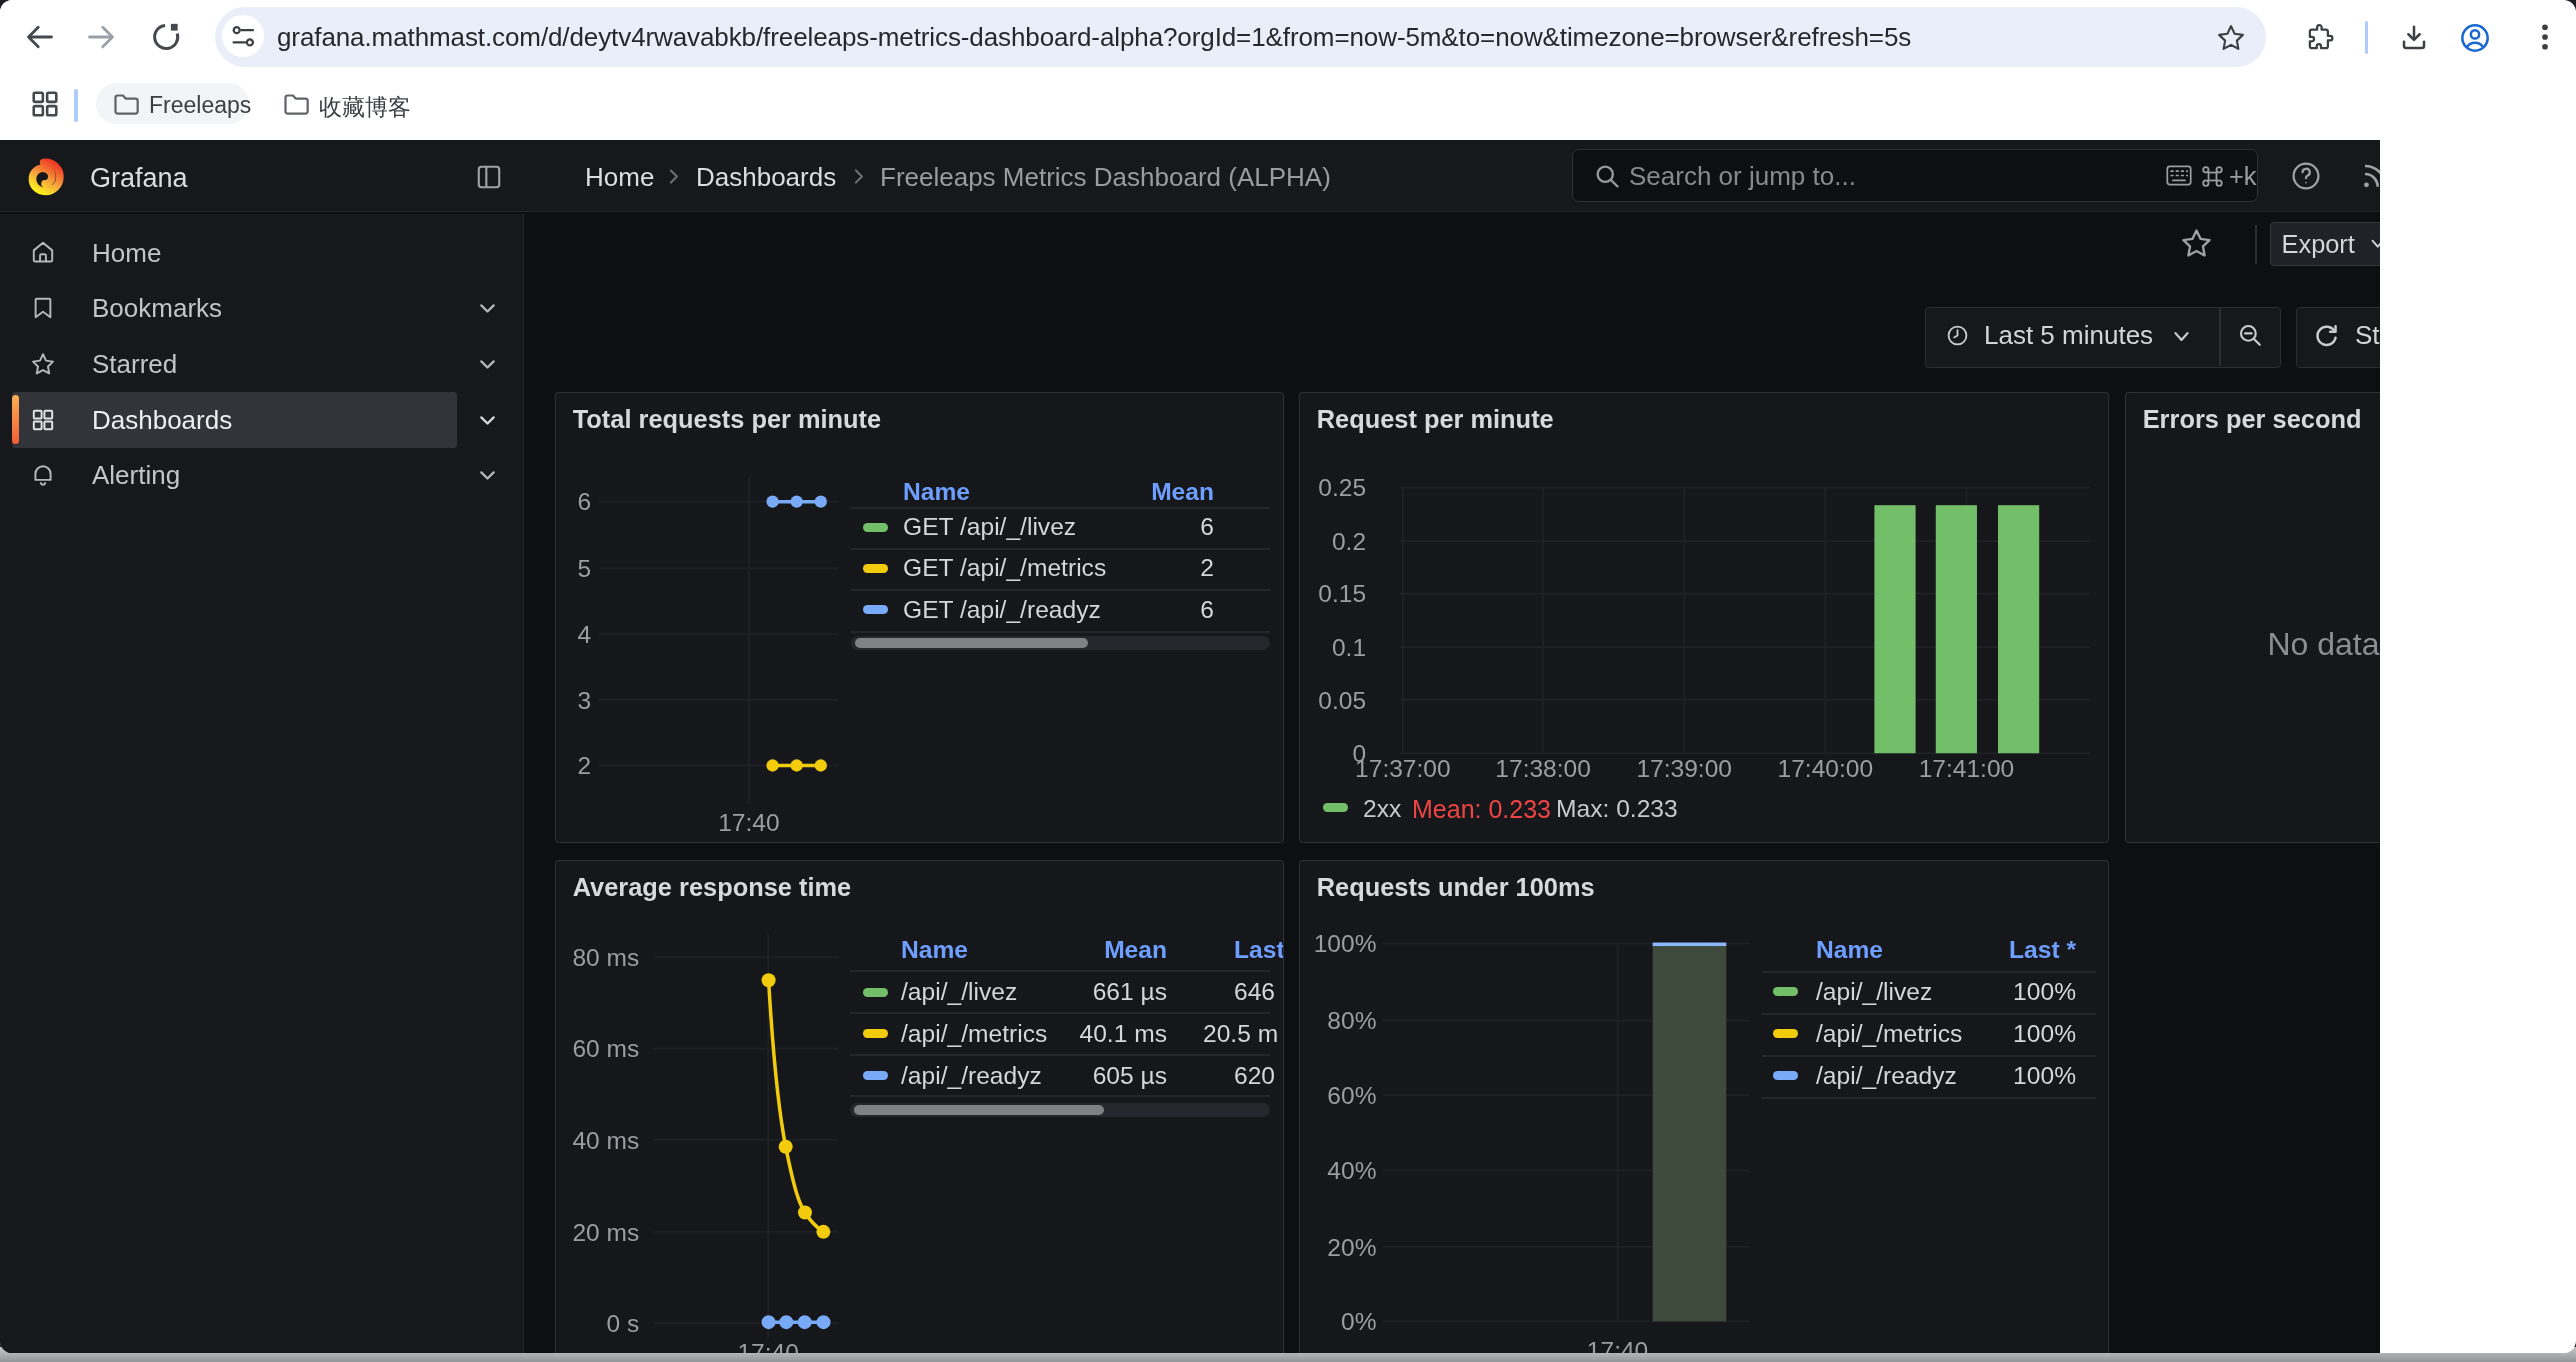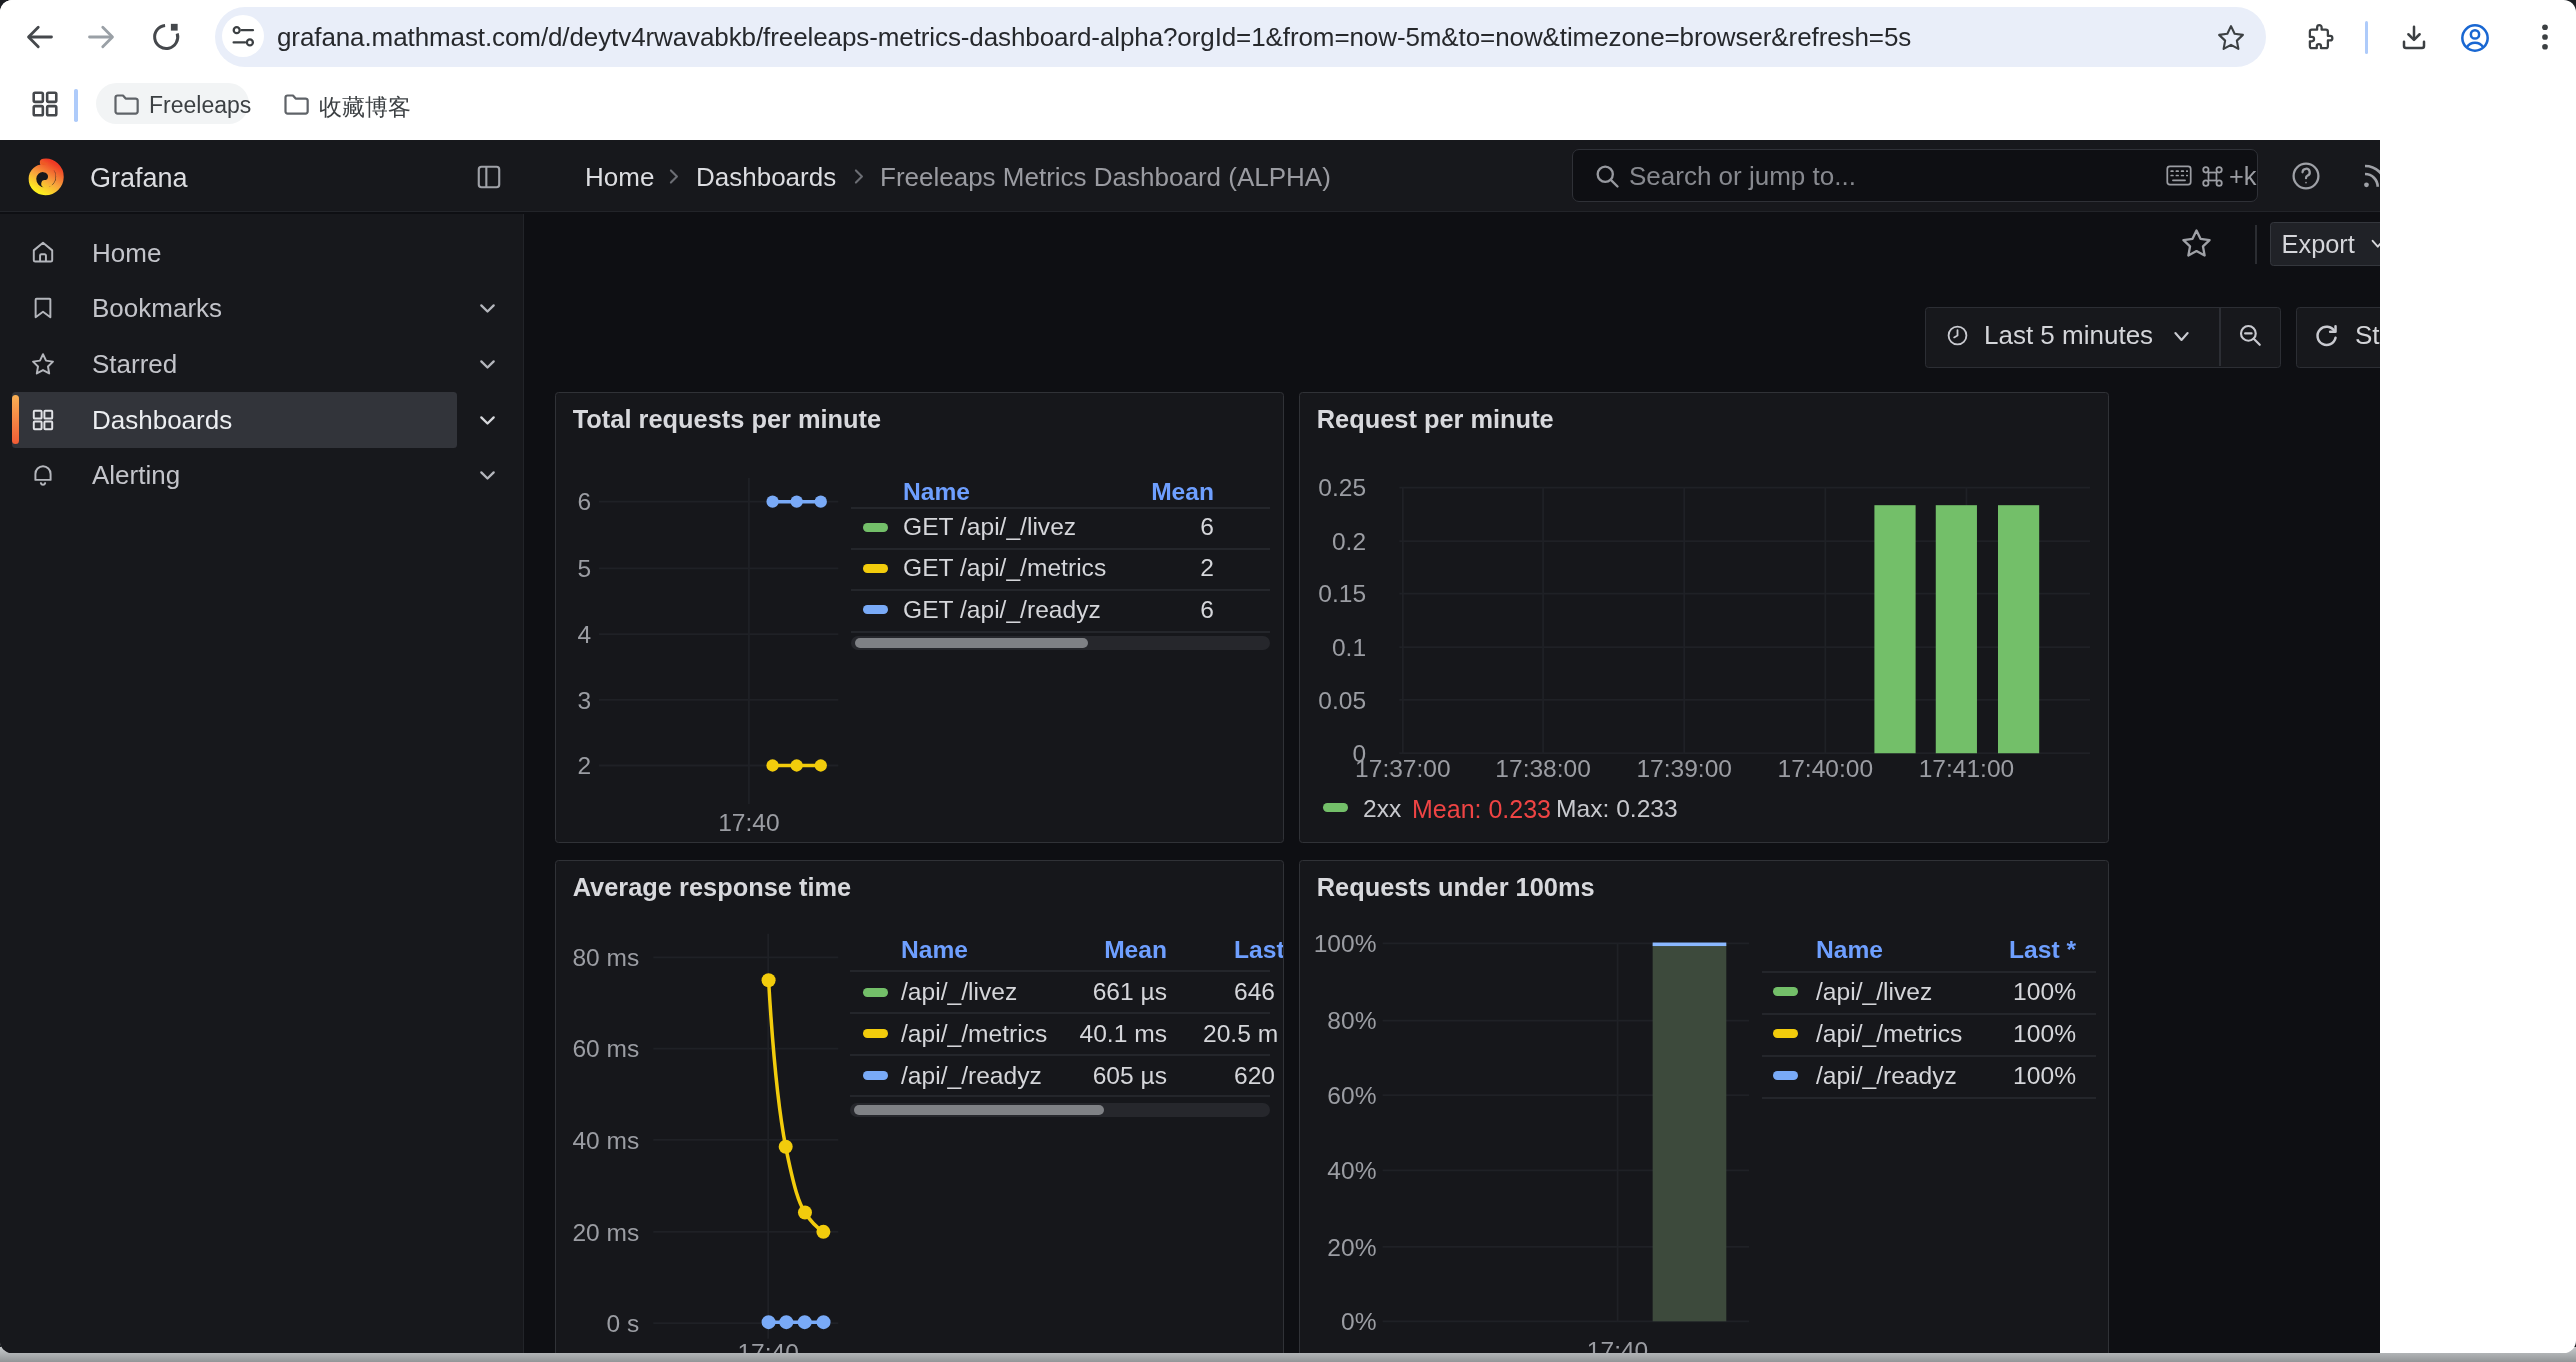--- a/index.html
+++ b/index.html
@@ -349,20 +349,24 @@
             <rect x="725" y="128" width="47" height="283"></rect>
             <rect x="796" y="128" width="47" height="283"></rect>
           </g>
       </svg>
       <div class="pill" style="left:23px;top:410px;background:#73bf69"></div>
       <div class="abs" style="left:63px;top:402px;font-size:24.6px;color:#c8c9ce">2xx</div>
       <div class="abs" style="left:112px;top:402px;font-size:25px;color:#ef4444">Mean: 0.233</div>
       <div class="abs" style="left:256px;top:402px;font-size:24.6px;color:#c8c9ce">Max: 0.233</div>
     </div>
 
+    <div class="panel" style="left:2125px;top:252px;width:398px;height:451px">
+      <div class="ptitle">Errors per second</div>
+      <div class="abs" style="left:0;top:233px;width:395px;text-align:center;font-size:32px;color:#8b8d93">No data</div>
+    </div>
 
     <div class="panel" style="left:555px;top:720px;width:729px;height:509px">
       <div class="ptitle">Average response time</div>
       <svg class="abs" style="left:0;top:0" width="725" height="505" font-family="Liberation Sans, sans-serif" viewBox="0 0 827 576">
         <g stroke="#1f2126" stroke-width="2">
           <line x1="111" y1="110" x2="322" y2="110"></line>
             <line x1="111" y1="214" x2="322" y2="214"></line>
             <line x1="111" y1="318" x2="322" y2="318"></line>
             <line x1="111" y1="423" x2="322" y2="423"></line>
             <line x1="111" y1="527" x2="322" y2="527"></line>

